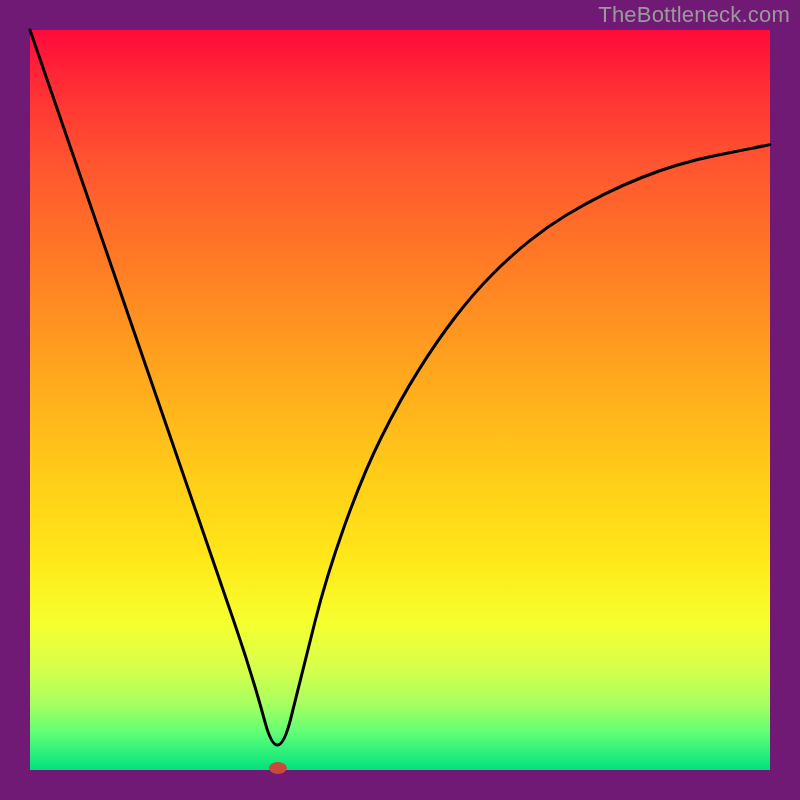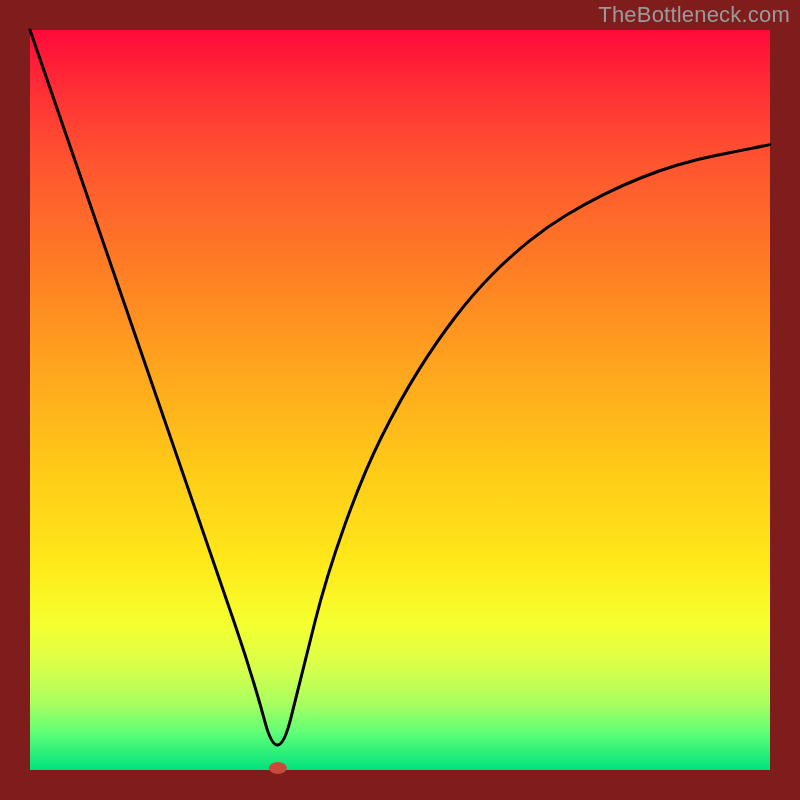--- a/index.html
+++ b/index.html
@@ -8,21 +8,21 @@
     width: 800px;
     height: 800px;
     overflow: hidden;
     background: #000;
     font-family: Arial, Helvetica, sans-serif;
   }
   .frame {
     position: relative;
     width: 800px;
     height: 800px;
-    background: #7f1d1d;
+    background: #701a75;
   }
   .plot-area {
     position: absolute;
     left: 30px;
     top: 30px;
     width: 740px;
     height: 740px;
     
     background: linear-gradient(to bottom,
       #ff0a3a 0%,

